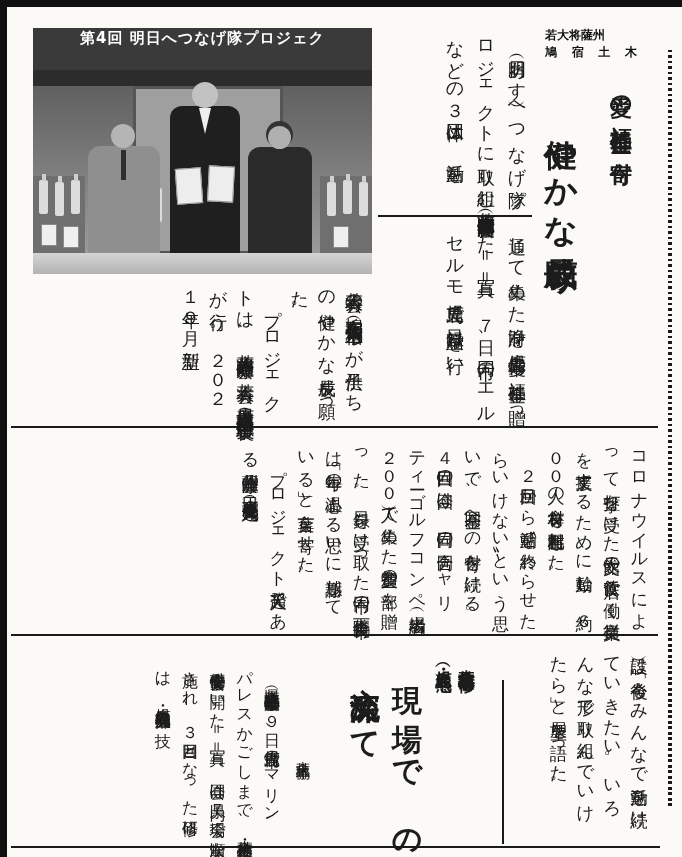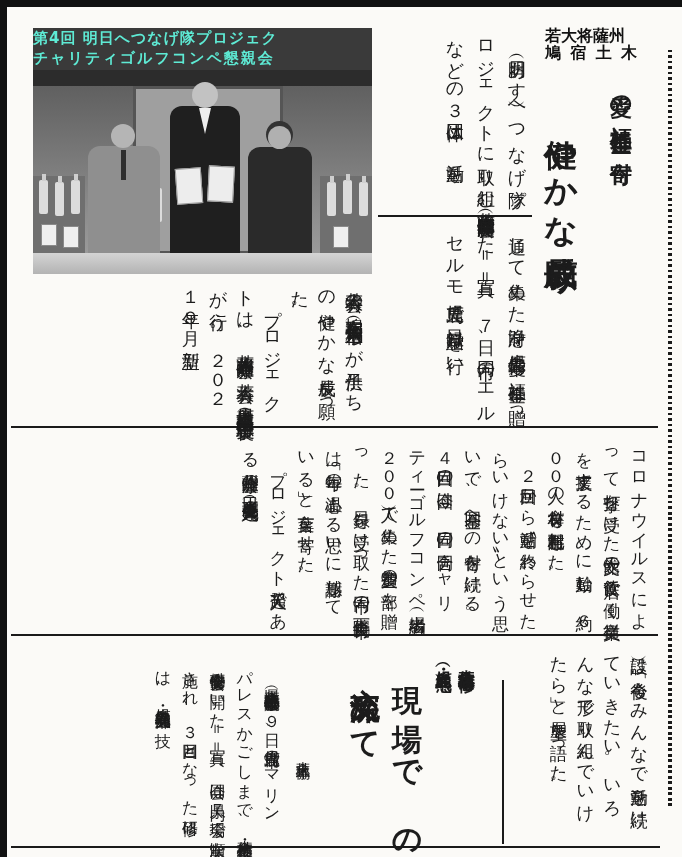--- a/index.html
+++ b/index.html
@@ -34,21 +34,21 @@
   .seg1 {left:378px;top:28px; width:155px;height:188px;font-size:18px;line-height:31px;letter-spacing:0.6px;}
   .seg2r{left:378px;top:224px;width:155px;height:196px;font-size:18px;line-height:31px;letter-spacing:1.4px;}
   .seg2l{left:14px; top:278px;width:354px;height:136px;font-size:18px;line-height:27.2px;letter-spacing:1px;}
   .seg3 {left:13px; top:440px;width:640px;height:182px;font-size:17px;line-height:27.8px;letter-spacing:0.8px;}
   .seg4a{left:518px;top:644px;width:134px;height:186px;font-size:17.5px;line-height:26.8px;letter-spacing:1px;}
 
   
   .kicker1{
     position:absolute;left:545px;top:27px;width:92px;
     font-family:"DejaVu Sans","Liberation Sans",sans-serif;font-weight:700;
-    font-size:16px;line-height:17px;color:#111;
+    font-size:12px;line-height:17px;color:#111;
   }
   .kicker1 .l2{text-align:justify;text-align-last:justify;}
   .sub1{
     left:603px;top:79px;width:36px;height:224px;
     font-family:"DejaVu Sans","Liberation Sans",sans-serif;
     font-weight:700;font-size:22px;letter-spacing:2.2px;line-height:36px;
   }
   .main1{
     left:529px;top:116px;width:60px;height:276px;
     font-weight:700;font-size:31px;letter-spacing:2.5px;line-height:60px;
@@ -68,21 +68,21 @@
   .byline2{left:291px;top:750px;width:22px;height:80px;font-size:14.5px;letter-spacing:1px;line-height:20px;}
   .body2{left:12px;top:660px;width:274px;height:172px;font-size:16px;line-height:27.3px;letter-spacing:0.6px;}
 
   
   .photo{
     position:absolute;left:33px;top:28px;width:339px;height:246px;overflow:hidden;
     background:linear-gradient(to bottom,#4c4c4c 0,#6b6b6b 90px,#8b8b8b 180px,#9a9a9a 225px);
   }
   .photo-banner{
     position:absolute;left:0;top:0;width:100%;height:42px;background:#3a3a3a;
-    color:#5eead4;
+    color:#ffffff;text-align:center;
     font-family:"DejaVu Sans","Liberation Sans",sans-serif;font-weight:700;
   }
   .photo-banner .b1{font-size:15px;line-height:20px;letter-spacing:1px;white-space:nowrap;}
   .photo-banner .b2{font-size:15px;line-height:20px;letter-spacing:2px;white-space:nowrap;}
   .awning{position:absolute;left:0;top:42px;width:100%;height:16px;background:#2c2c2c;}
   .doorway{position:absolute;left:100px;top:58px;width:150px;height:168px;background:#9f9f9f;
            box-shadow:inset 0 0 0 3px #555;}
   .floor{position:absolute;left:0;bottom:0;width:100%;height:21px;
          background:linear-gradient(to bottom,#d4d4d4,#b3b3b3);}
   .shelf{position:absolute;top:148px;height:78px;width:52px;background:#6f6f6f;}
@@ -146,21 +146,20 @@
     </div>
     <div class="person p-right" style="left:215px;top:98px;width:64px;height:128px;">
       <div class="torso"></div>
         <div class="head"></div>
     </div>
 
     <div class="floor"></div>
 
     <div class="photo-banner">
       <div class="b1">第4回 明日へつなげ隊プロジェク</div>
-      <div class="b2">チャリティゴルフコンペ懇親会</div>
     </div>
   </div>
 
   <div class="kicker1">
     <div class="l1">若大将薩州</div>
     <div class="l2">鳩宿土木</div>
   </div>
   <div class="v sub1">愛の福祉基金に寄付</div>
   <div class="v main1">健やかな成長願う</div>
 

